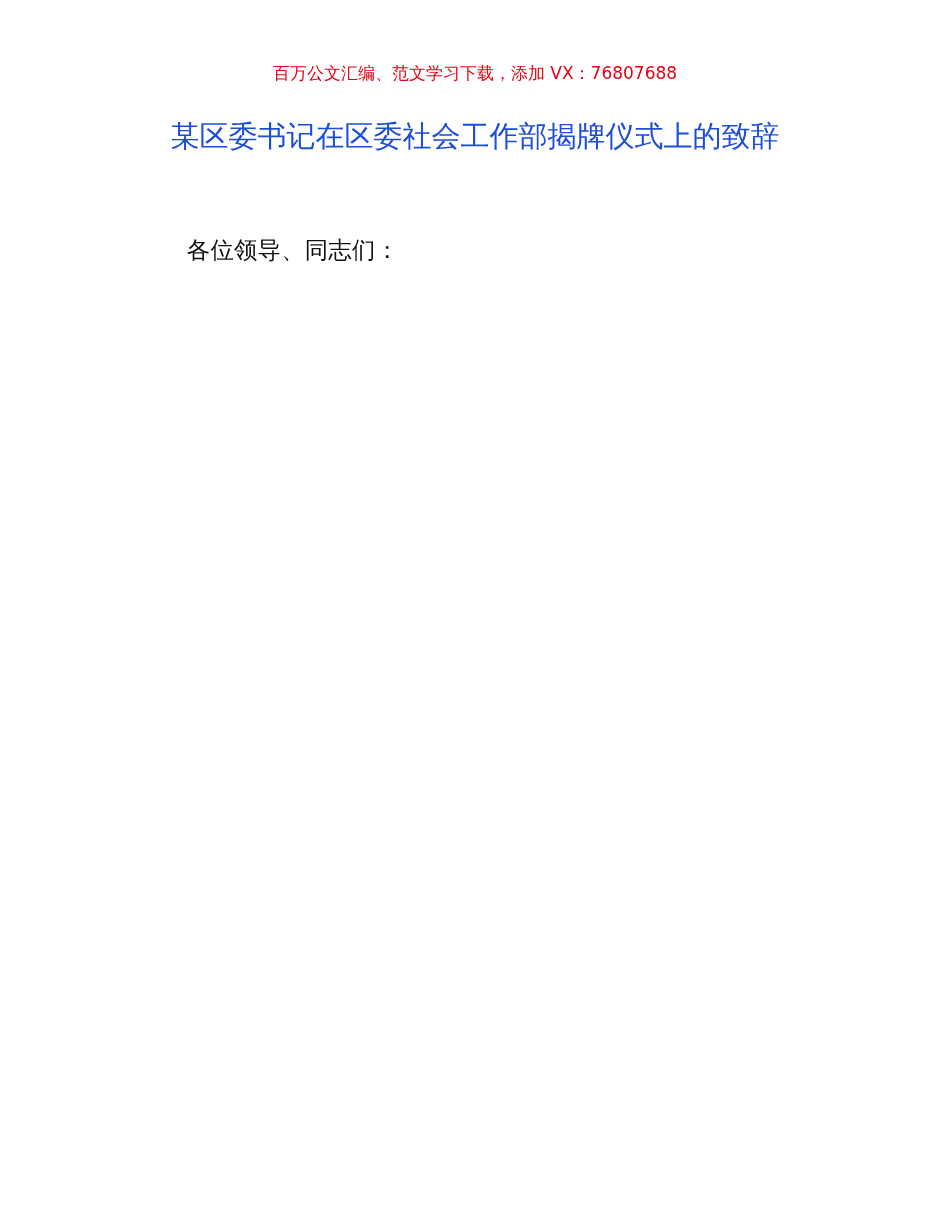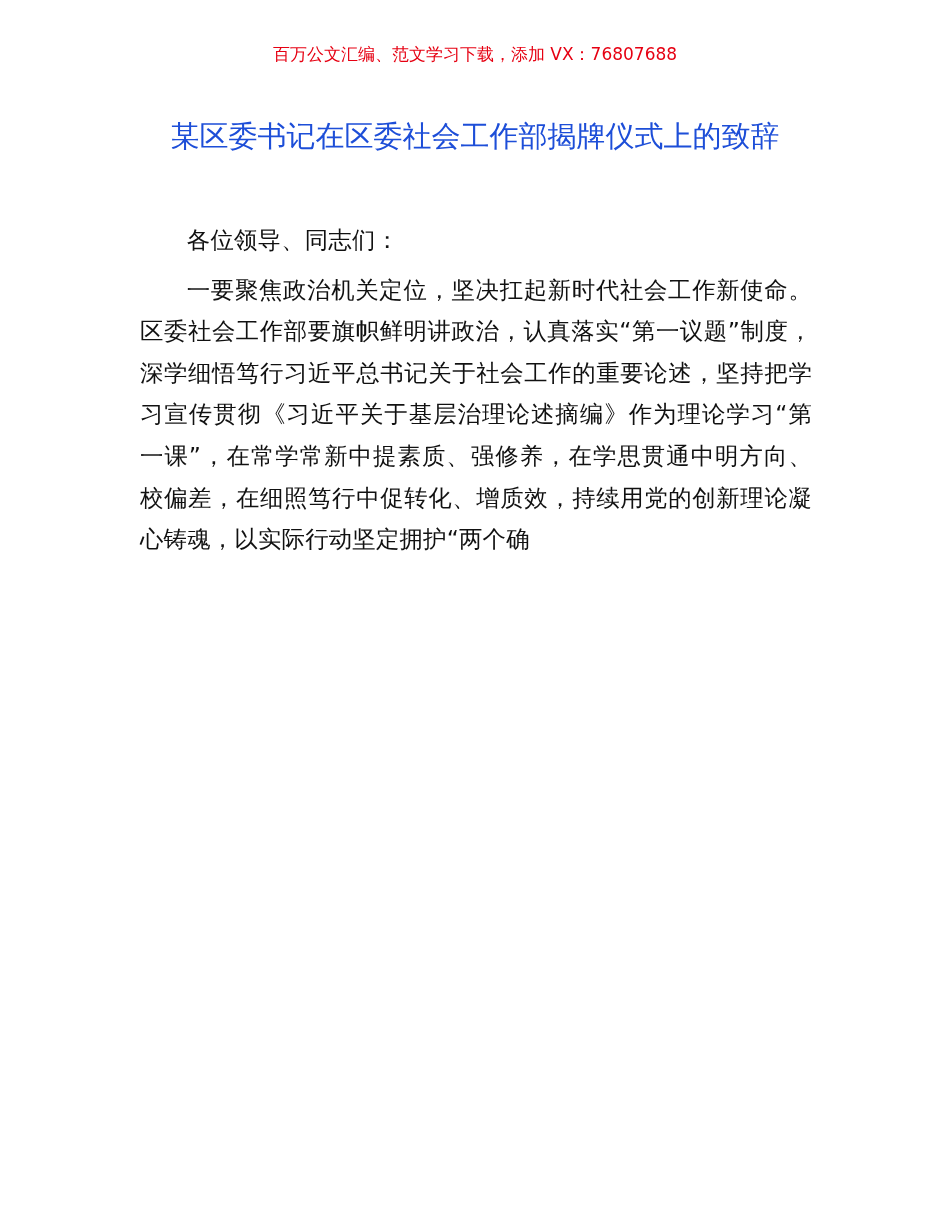--- a/index.html
+++ b/index.html
@@ -10,21 +10,21 @@
   body {
     width: 950px;
     height: 1230px;
     position: relative;
     overflow: hidden;
     font-family: "DejaVu Sans", "Liberation Sans", sans-serif;
     color: #111111;
   }
   .watermark-header {
     position: absolute;
-    top: 41px;
+    top: 60px;
     left: 0;
     width: 950px;
     text-align: center;
     font-size: 17px;
     line-height: 26px;
     color: #e60012;
     letter-spacing: 0px;
   }
   .doc-title {
     position: absolute;
@@ -38,21 +38,21 @@
     margin: 0;
     font-weight: normal;
   }
   .doc-body {
     position: absolute;
     top: 220px;
     left: 140px;
     width: 672px;
   }
   .para {
-    margin: 0 0 5px 0;
+    margin: 10px 0 5px 0;
     font-size: 23.4px;
     line-height: 41.6px;
     text-indent: 2em;
     text-align: justify;
     text-justify: inter-character;
     letter-spacing: 0.2px;
     word-break: break-all;
   }
   .para.salutation {
     margin-bottom: 8px;
@@ -60,14 +60,13 @@
 </style>
 </head>
 <body>
 
 <div class="watermark-header">百万公文汇编、范文学习下载，添加 VX：76807688</div>
 
 <h1 class="doc-title">某区委书记在区委社会工作部揭牌仪式上的致辞</h1>
 
 <div class="doc-body">
   <p class="para salutation">各位领导、同志们：</p>
-  <p class="para">一要聚焦政治机关定位，坚决扛起新时代社会工作新使命。区委社会工作部要旗帜鲜明讲政治，认真落实“第一议题”制度，深学细悟笃行习近平总书记关于社会工作的重要论述，坚持把学习宣传贯彻《习近平关于基层治理论述摘编》作为理论学习“第一课”，在常学常新中提素质、强修养，在学思贯通中明方向、校偏差，在细照笃行中促转化、增质效，持续用党的创新理论凝心铸魂，以实际行动坚定拥护“两个确</p>
 </div>
 
 </body></html>

